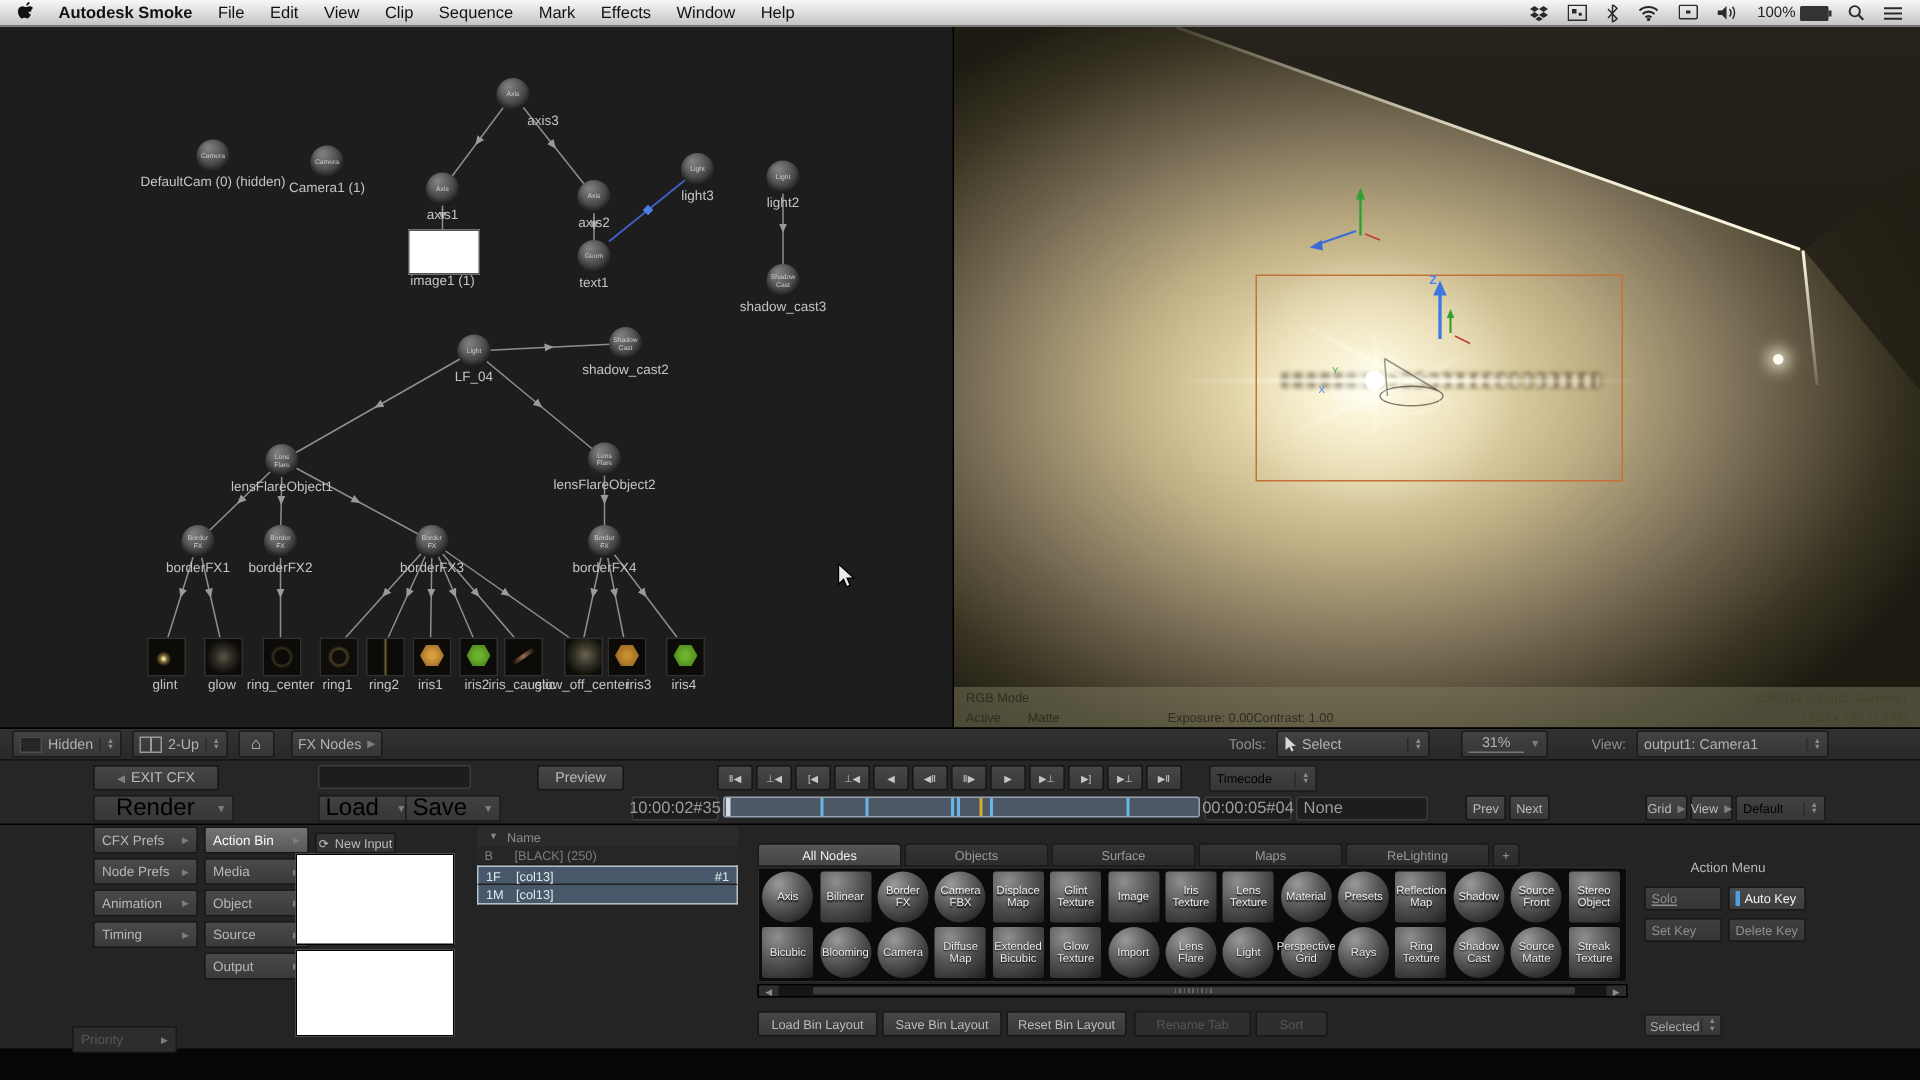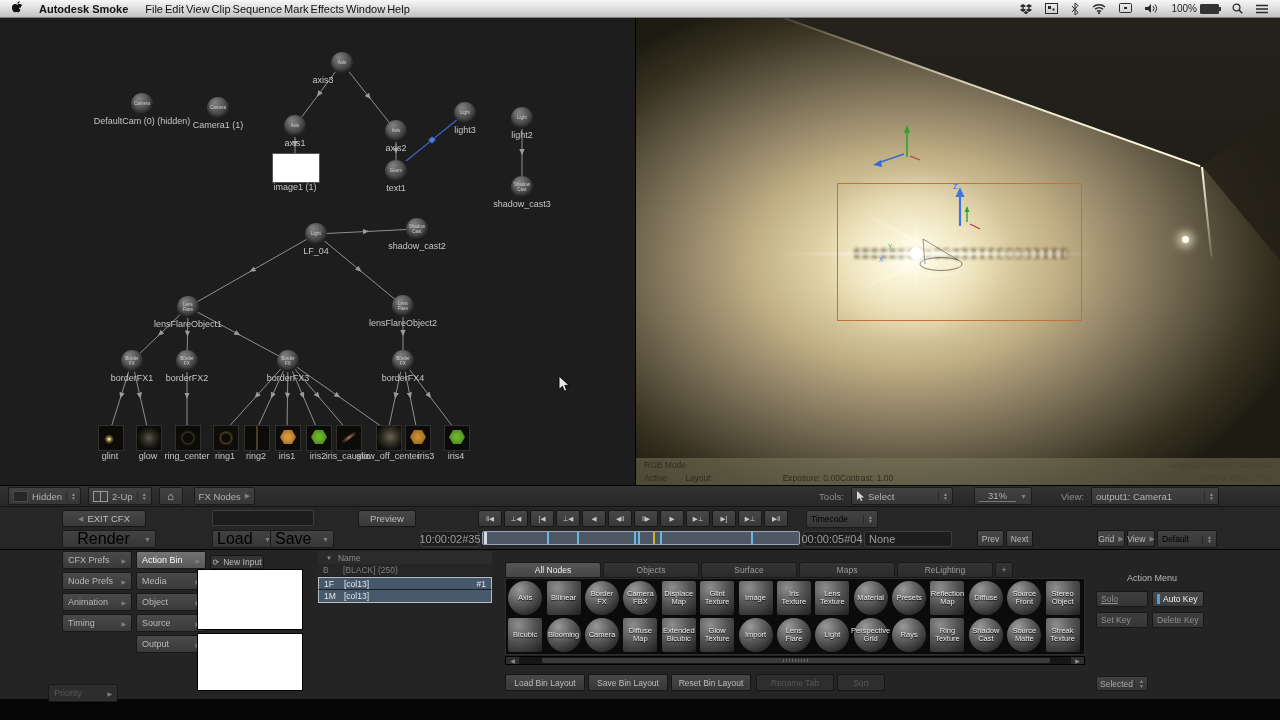--- a/index.html
+++ b/index.html
@@ -177,21 +177,21 @@
 </head>
 <body>
 
 <div class="menubar">
   <span>
     <svg width="11" height="13" viewBox="0 0 12 14">
         <path fill="#111" d="M9.5 7.3c0-1.8 1.5-2.6 1.5-2.6-.8-1.2-2.1-1.4-2.6-1.4-1.1-.1-2.1.6-2.7.6-.5 0-1.4-.6-2.3-.6C2.2 3.3 1 4 .4 5.2c-1 1.7-.3 4.3.7 5.7.5.7 1 1.4 1.8 1.4.7 0 1-.5 1.9-.5s1.1.5 1.9.5c.8 0 1.3-.7 1.8-1.4.6-.8.8-1.6.8-1.6s-1.7-.7-1.8-2zM7.8 2.1C8.2 1.6 8.5.9 8.4.2 7.8.2 7 .6 6.6 1.1c-.4.4-.7 1.1-.6 1.8.7 0 1.4-.4 1.8-.8z"></path>
       </svg>
   </span>
   <span class="menu-item menu-app">Autodesk Smoke</span>
-  <span id="menus" style="display:flex;">
+  <span id="menus" style="display:flex;gap:15px">
       <span class="menu-item">File</span>
       <span class="menu-item">Edit</span>
       <span class="menu-item">View</span>
       <span class="menu-item">Clip</span>
       <span class="menu-item">Sequence</span>
       <span class="menu-item">Mark</span>
       <span class="menu-item">Effects</span>
       <span class="menu-item">Window</span>
       <span class="menu-item">Help</span>
     </span>
@@ -290,21 +290,21 @@
           <span class="sch-type">Camera</span>
         </div>
         <div class="sch-label" style="left: 142px; top: 99px;">DefaultCam (0) (hidden)</div>
         <div class="sch-node" style="left: 207px; top: 80px;">
           <span class="sch-type">Camera</span>
         </div>
         <div class="sch-label" style="left: 218px; top: 103px;">Camera1 (1)</div>
         <div class="sch-node" style="left: 331px; top: 35px;">
           <span class="sch-type">Axis</span>
         </div>
-        <div class="sch-label" style="left: 323px; top: 58px;">axis3</div>
+        <div class="sch-label" style="left: 362px; top: 58px;">axis3</div>
         <div class="sch-node" style="left: 284px; top: 98px;">
           <span class="sch-type">Axis</span>
         </div>
         <div class="sch-label" style="left: 295px; top: 121px;">axis1</div>
         <div class="sch-node" style="left: 385px; top: 103px;">
           <span class="sch-type">Axis</span>
         </div>
         <div class="sch-label" style="left: 396px; top: 126px;">axis2</div>
         <div class="sch-node" style="left: 454px; top: 85px;">
           <span class="sch-type">Light</span>
@@ -437,21 +437,21 @@
       <text x="243" y="245" font-size="6.5" fill="#4a84ff">X</text>
       <text x="252" y="232" font-size="6.5" fill="#3fae4f">Y</text>
     </svg>
     <div class="vp-foot">
       <div class="vp-row">
         <span>RGB Mode</span>
         <span class="vp-right">action12 output1: Camera1</span>
       </div>
       <div class="vp-row">
         <span>Active</span>
-        <span style="margin-left:18px">Layout</span>
+        <span style="margin-left:18px">Matte</span>
         <span style="margin-left:72px">Exposure: 0.00</span>
         <span style="">Contrast: 1.00</span>
         <span class="vp-right">1280 x 720 (1.778)</span>
       </div>
     </div>
   </div>
 </div>
 
 <div class="toolbar">
   <span class="combo">
@@ -699,21 +699,21 @@
         <div class="bin-item circle">
           <span>Material</span>
         </div>
         <div class="bin-item circle">
           <span>Presets</span>
         </div>
         <div class="bin-item square">
           <span>Reflection Map</span>
         </div>
         <div class="bin-item circle">
-          <span>Diffuse</span>
+          <span>Shadow</span>
         </div>
         <div class="bin-item circle">
           <span>Source Front</span>
         </div>
         <div class="bin-item square">
           <span>Stereo Object</span>
         </div>
         <div class="bin-item square">
           <span>Bicubic</span>
         </div>

